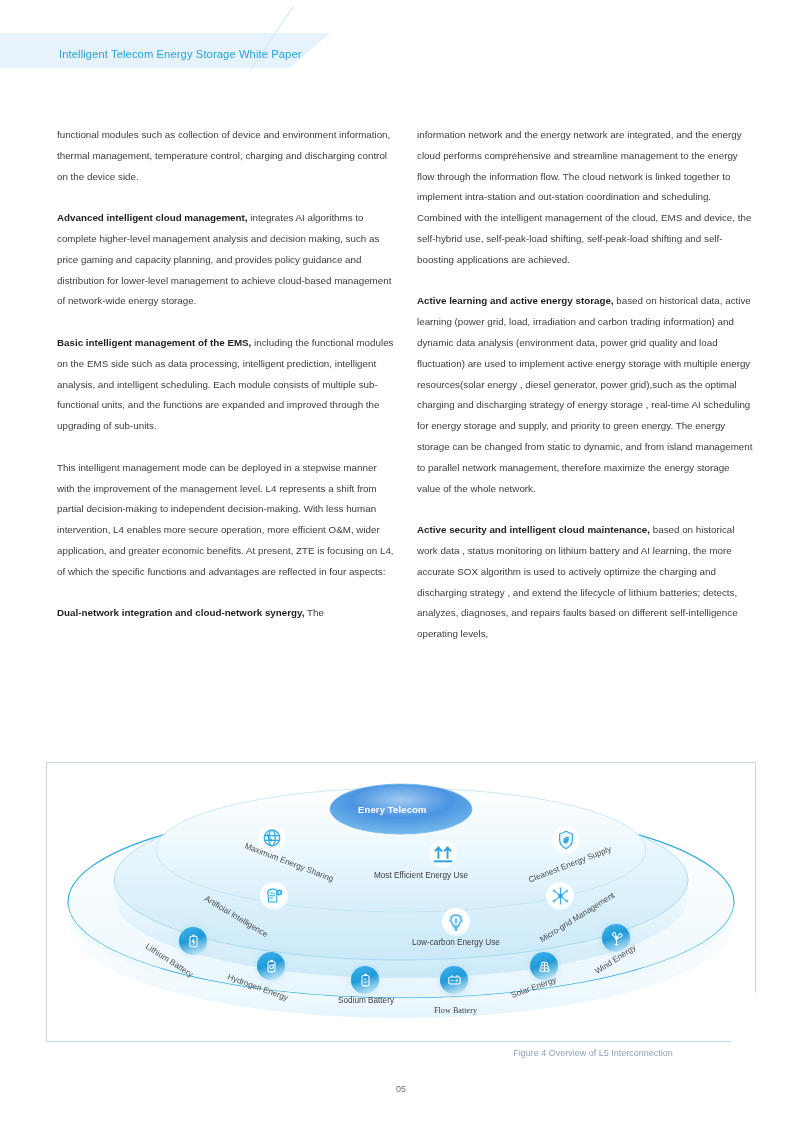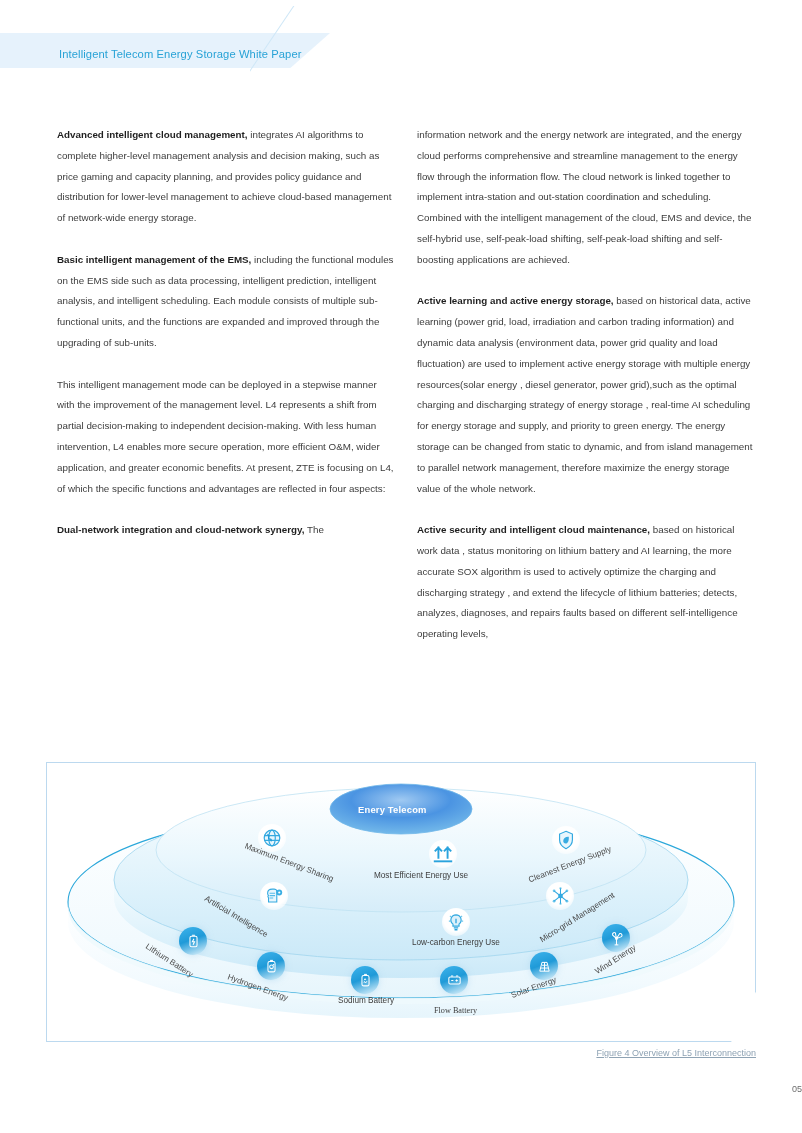--- a/index.html
+++ b/index.html
@@ -50,21 +50,21 @@
   .figure{
     position:absolute;left:46px;top:762px;width:710px;height:280px;
     border:1px solid #bcd9ef;
     background:#ffffff;
     -webkit-clip-path:polygon(0 0, 100% 0, 100% 82%, 96.5% 100%, 0 100%);
     clip-path:polygon(0 0, 100% 0, 100% 82%, 96.5% 100%, 0 100%);
     box-sizing:border-box;
   }
   .fig-caption{
     position:absolute;left:430px;top:1048px;width:326px;
-    text-align:right;font-size:9px;color:#8fa3b4;text-decoration:underline;
+    text-align:center;font-size:9px;color:#8fa3b4;
   }
 
   
   .diagram{position:absolute;left:46px;top:772px;width:710px;height:270px;}
   .diagram svg{display:block;}
 
   .dlabel{
     position:absolute;font-size:8.2px;color:#4a4a4a;
     white-space:nowrap;transform-origin:center center;
   }
@@ -82,36 +82,37 @@
     background:radial-gradient(circle at 50% 40%, #ffffff 55%, rgba(255,255,255,0) 100%);
   }
   .icon-badge.blue{
     background:linear-gradient(160deg,#3fb4ec 0%,#1f9ad8 45%,#e8f6fd 100%);
     box-shadow:0 0 6px rgba(160,210,240,.5);
   }
   .icon-badge svg{display:block;}
 
   
   .page-number{
-    position:absolute;left:0;top:1084px;width:802px;text-align:right;
+    position:absolute;left:0;top:1084px;width:802px;text-align:center;
     font-size:9px;color:#6d6d6d;
   }
 </style>
 </head>
 <body>
 
 <div class="header">
   <div class="header-banner"></div>
   <div class="header-diag"></div>
   <div class="header-title">Intelligent Telecom Energy Storage White Paper</div>
 </div>
 
 <div class="columns">
 
   <div class="col col-left">
+    <p class="para"><b></b><span>functional modules such as collection of device and environment information, thermal management, temperature control, charging and discharging control on the device side.</span></p>
     <p class="para"><b>Advanced intelligent cloud management,</b><span> integrates AI algorithms to complete higher-level management analysis and decision making, such as price gaming and capacity planning, and provides policy guidance and distribution for lower-level management to achieve cloud-based management of network-wide energy storage.</span></p>
     <p class="para"><b>Basic intelligent management of the EMS,</b><span> including the functional modules on the EMS side such as data processing, intelligent prediction, intelligent analysis, and intelligent scheduling. Each module consists of multiple sub-functional units, and the functions are expanded and improved through the upgrading of sub-units.</span></p>
     <p class="para"><b></b><span>This intelligent management mode can be deployed in a stepwise manner with the improvement of the management level. L4 represents a shift from partial decision-making to independent decision-making. With less human intervention, L4 enables more secure operation, more efficient O&amp;M, wider application, and greater economic benefits. At present, ZTE is focusing on L4, of which the specific functions and advantages are reflected in four aspects:</span></p>
     <p class="para"><b>Dual-network integration and cloud-network synergy,</b><span> The</span></p>
   </div>
 
   <div class="col col-right">
     <p class="para"><b></b><span>information network and the energy network are integrated, and the energy cloud performs comprehensive and streamline management to the energy flow through the information flow. The cloud network is linked together to implement intra-station and out-station coordination and scheduling. Combined with the intelligent management of the cloud, EMS and device, the self-hybrid use, self-peak-load shifting, self-peak-load shifting and self-boosting applications are achieved.</span></p>
     <p class="para"><b>Active learning and active energy storage,</b><span> based on historical data, active learning (power grid, load, irradiation and carbon trading information) and dynamic data analysis (environment data, power grid quality and load fluctuation) are used to implement active energy  storage with multiple energy resources(solar energy , diesel generator, power grid),such as the optimal charging and discharging strategy of energy storage , real-time AI scheduling for energy storage and supply, and priority to green energy. The energy storage can be changed from static to dynamic, and from island management to parallel network management, therefore maximize the energy storage value of the whole network.</span></p>
     <p class="para"><b>Active security and intelligent cloud maintenance,</b><span> based on historical work data , status monitoring on lithium battery and AI learning, the more accurate SOX algorithm is used to actively optimize the charging and discharging strategy , and extend the lifecycle of lithium batteries; detects, analyzes, diagnoses, and repairs faults based on different self-intelligence operating levels,</span></p>

